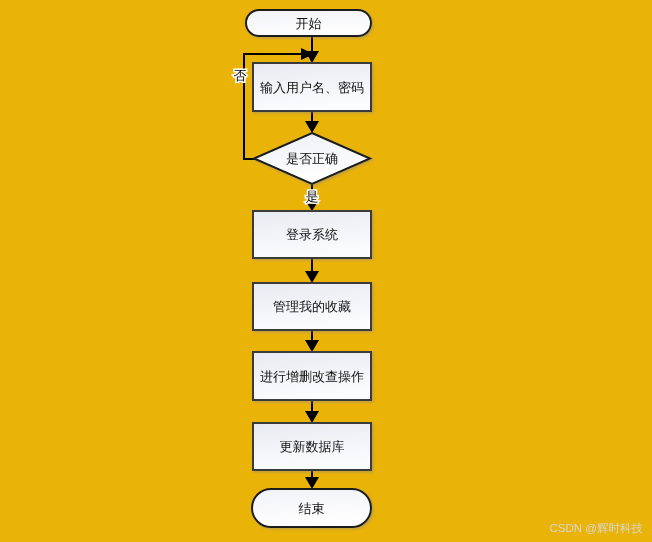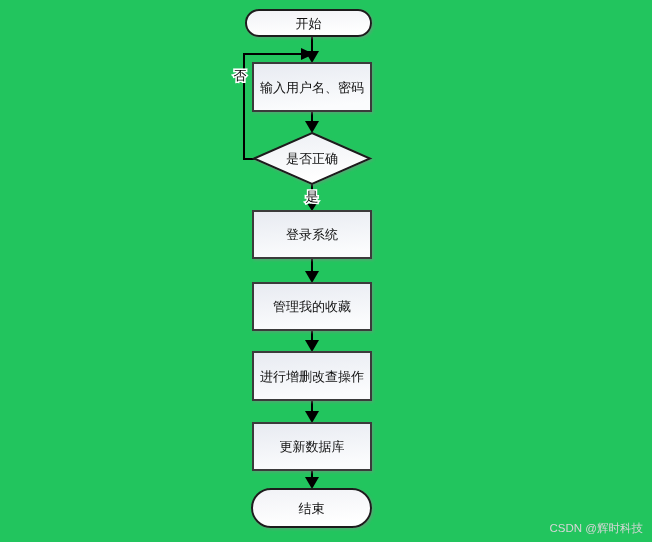--- a/index.html
+++ b/index.html
@@ -1,20 +1,20 @@
 <!DOCTYPE html>
 <html><head>
 <meta charset="utf-8">
 <style>
   html, body { margin: 0; padding: 0; background: #ffffff; }
   .canvas {
     position: relative;
     width: 652px;
     height: 542px;
-    background: #22c55e;
+    background: #eab308;
     overflow: hidden;
     font-family: "Liberation Sans", sans-serif;
   }
   svg { display: block; }
   .node-label {
     font-family: "Liberation Sans", sans-serif;
     font-size: 13px;
     fill: #111111;
     text-anchor: middle;
   }

